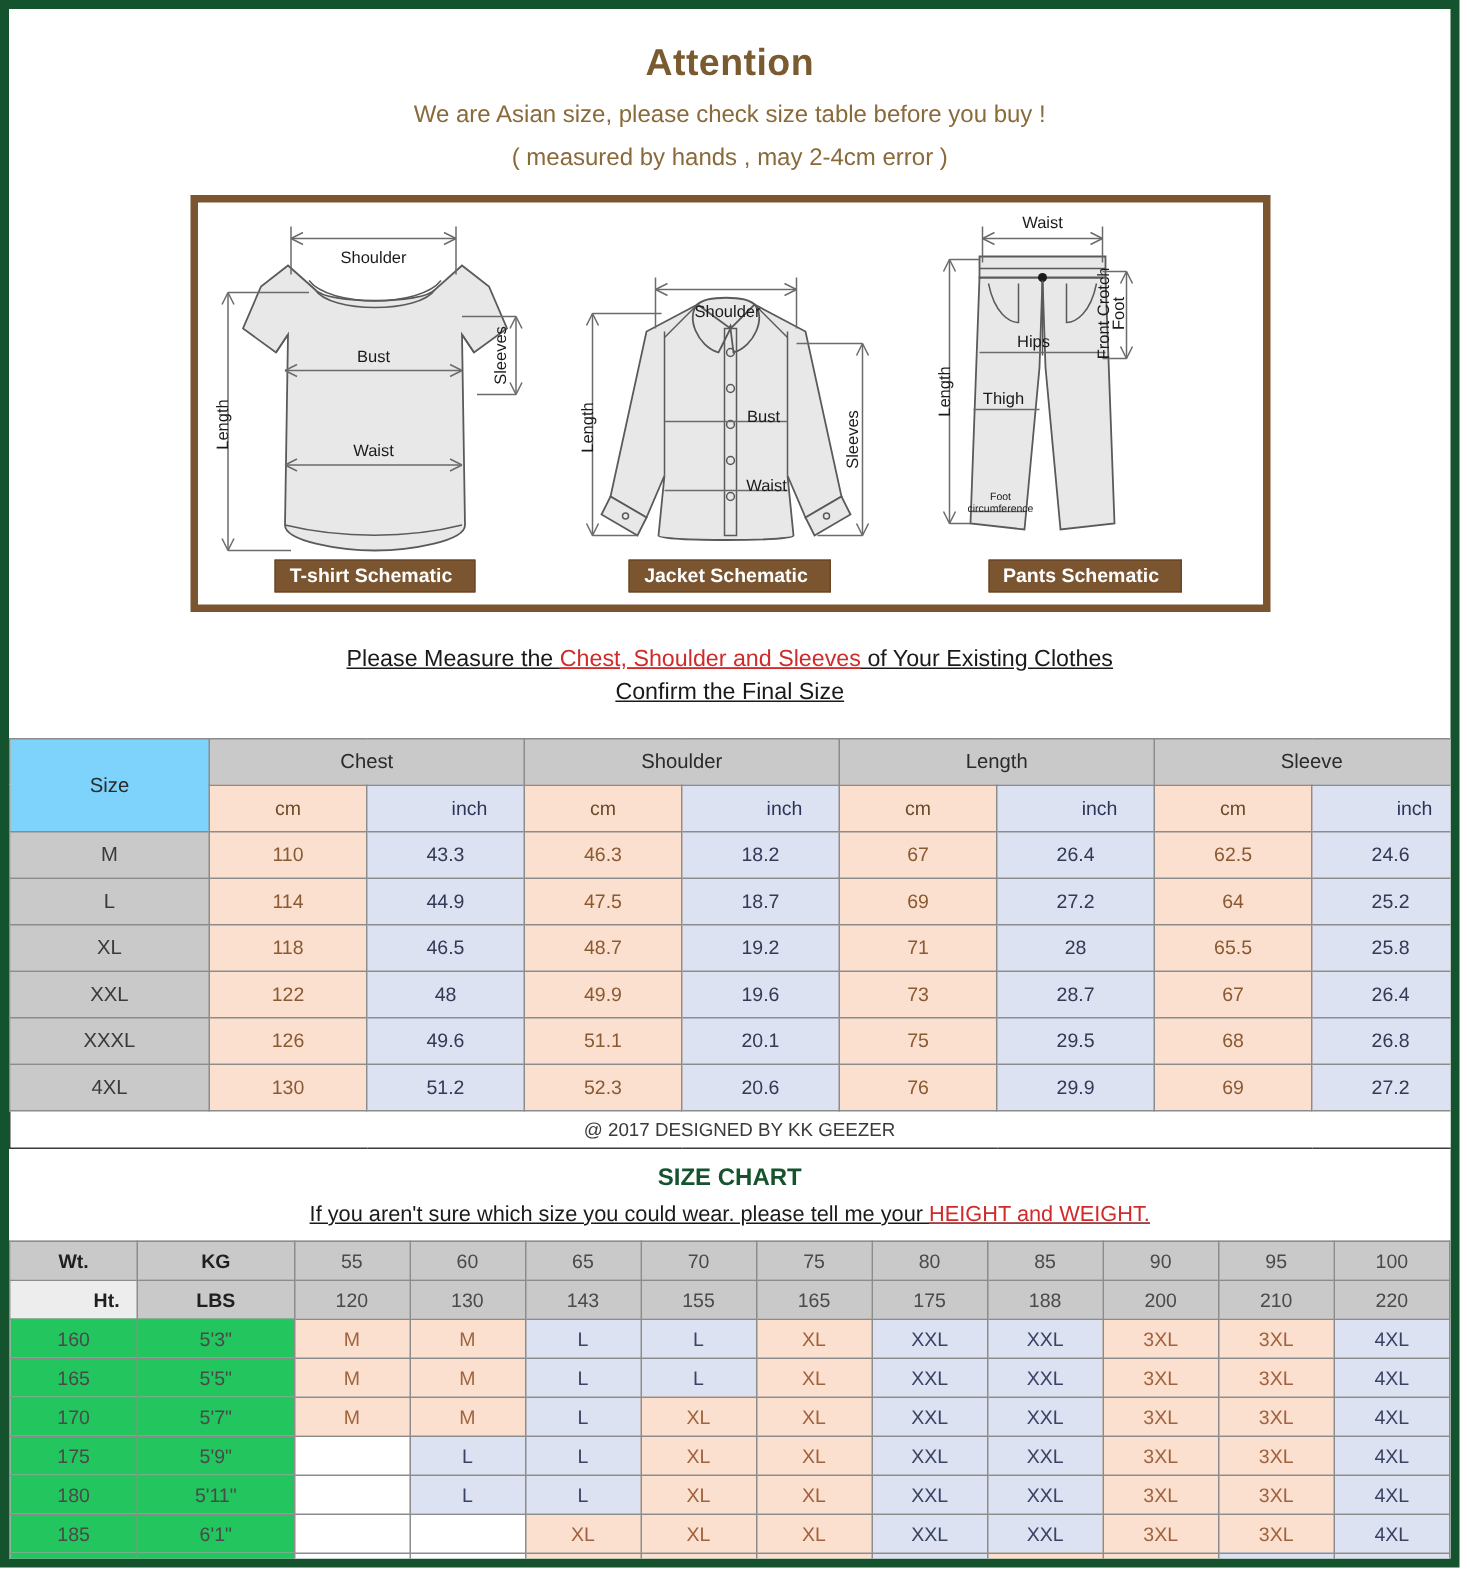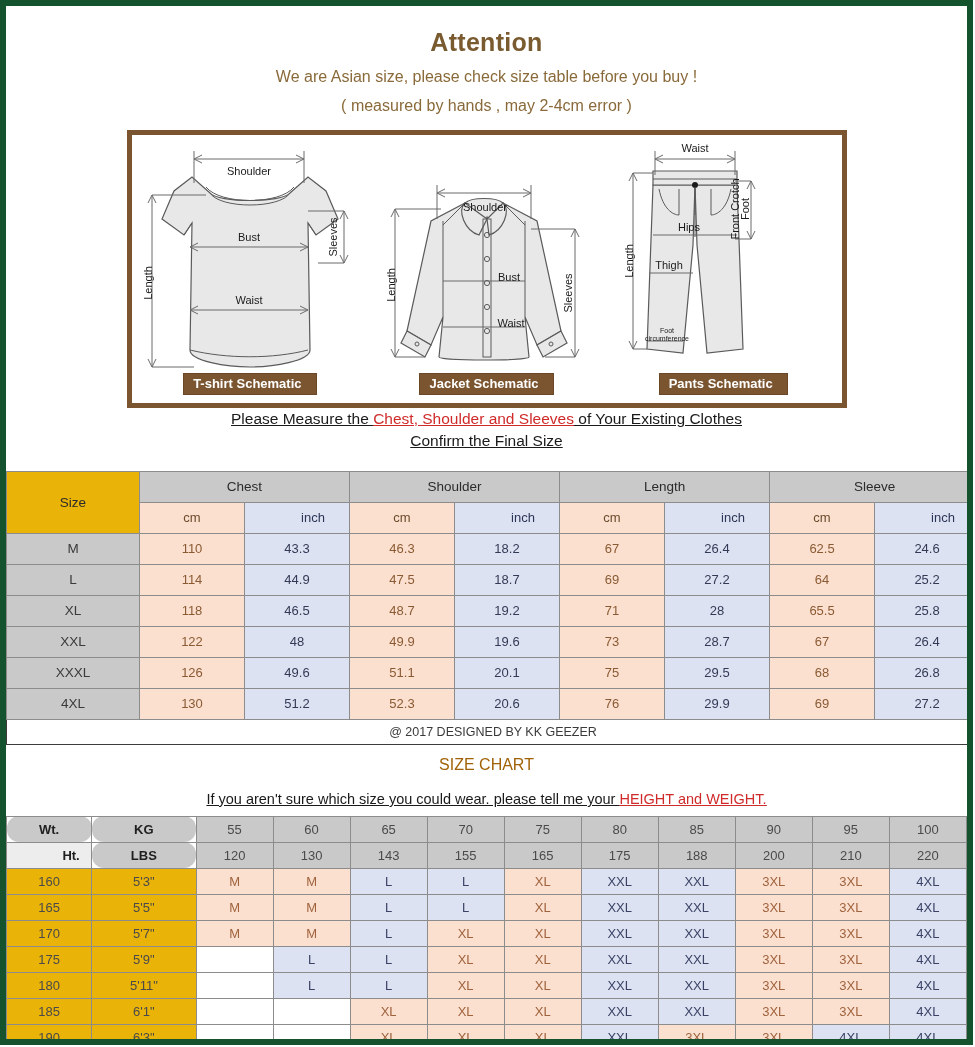--- a/index.html
+++ b/index.html
@@ -48,66 +48,66 @@
     position:absolute;bottom:8px;
     background:#7b5530;color:#ffffff;
     font-size:13px;font-weight:bold;
     padding:2px 14px 3px 9px;
     white-space:nowrap;
     border:1px solid #6a4726;
   }
 
   
   .measure-block{
-    text-align:center;line-height:1.45;
+    text-align:center;margin-top:21px;line-height:1.45;
   }
   .measure-l1,.measure-l2{
     font-size:15.5px;color:#1a1a1a;text-decoration:underline;
   }
   .measure-hl{color:#d02b2b;text-decoration:underline;}
 
   
   table{border-collapse:collapse;width:100%;table-layout:fixed;}
   td,th{
     border:1px solid #8c8c8c;
     text-align:center;vertical-align:middle;
     font-weight:normal;
     font-size:13px;
     color:#2b2b2b;
     padding:0;
   }
   .t1{margin-top:18px;border-top:1px solid #3c3c3c;}
   .t1 td{height:30px;}
   .t1 .hdr-group{background:#c9c9c9;height:30px;font-size:13.5px;color:#2b2b2b;}
-  .t1 .hdr-size{background:#eab308;font-size:13.5px;margin-top:12px;}
+  .t1 .hdr-size{background:#7dd3fc;font-size:13.5px;margin-top:12px;}
   .t1 .hdr-cm{background:#fbe0d0;color:#6b4a2a;}
   .t1 .hdr-in{background:#dde2f2;color:#2b3557;padding-left:32px;}
   .t1 .size-cell{background:#c9c9c9;color:#3a3a3a;font-size:13.5px;}
   .t1 .cm-cell{background:#fbe0d0;color:#8a5a33;}
   .t1 .in-cell{background:#dde2f2;color:#333a55;}
 
   .credit-row td{
     height:24px;background:#ffffff;color:#3a3a3a;font-size:12.5px;
     border-left:1px solid #3c3c3c;border-right:1px solid #3c3c3c;
     border-top:1px solid #3c3c3c;border-bottom:1px solid #3c3c3c;
   }
 
   
   .sizechart-block{text-align:center;padding:11px 0 9px 0;background:#fff;}
-  .sizechart-title{font-size:16px;font-weight:normal;color:#a16207;}
-  .sizechart-sub{font-size:14.5px;color:#1a1a1a;margin-top:17px;text-decoration:underline;}
+  .sizechart-title{font-size:16px;font-weight:bold;color:#14532d;}
+  .sizechart-sub{font-size:14.5px;color:#1a1a1a;margin-top:7px;text-decoration:underline;}
   .sizechart-hl{color:#d02b2b;text-decoration:underline;}
 
   
   .t2{border-top:1px solid #3c3c3c;}
   .t2 td{height:25px;font-size:13px;}
-  .t2 .hd-dark{background:#c9c9c9;font-weight:bold;color:#1f1f1f;border-radius:12px;}
+  .t2 .hd-dark{background:#c9c9c9;font-weight:bold;color:#1f1f1f;}
   .t2 .hd-light{background:#ededed;font-weight:bold;color:#1f1f1f;padding-left:44px;}
   .t2 .hd-num{background:#c9c9c9;color:#4a4a4a;margin-left:24px;}
-  .t2 .row-head{background:#eab308;color:#4a4a4a;}
+  .t2 .row-head{background:#22c55e;color:#4a4a4a;}
   .t2 .c-peach{background:#fbe0d0;color:#a0633d;}
   .t2 .c-blue{background:#dde2f2;color:#3a4366;}
   .t2 .c-none{background:#ffffff;}
 
   
   .dim{stroke:#6b6b6b;stroke-width:1;fill:none;}
   .garment{fill:#e8e8e8;stroke:#5a5a5a;stroke-width:1.2;}
   .garment-line{stroke:#5a5a5a;stroke-width:1;fill:none;}
   .dlabel{font-family:"Liberation Sans",sans-serif;font-size:11px;fill:#1a1a1a;}
   .dlabel-sm{font-family:"Liberation Sans",sans-serif;font-size:7px;fill:#1a1a1a;}

